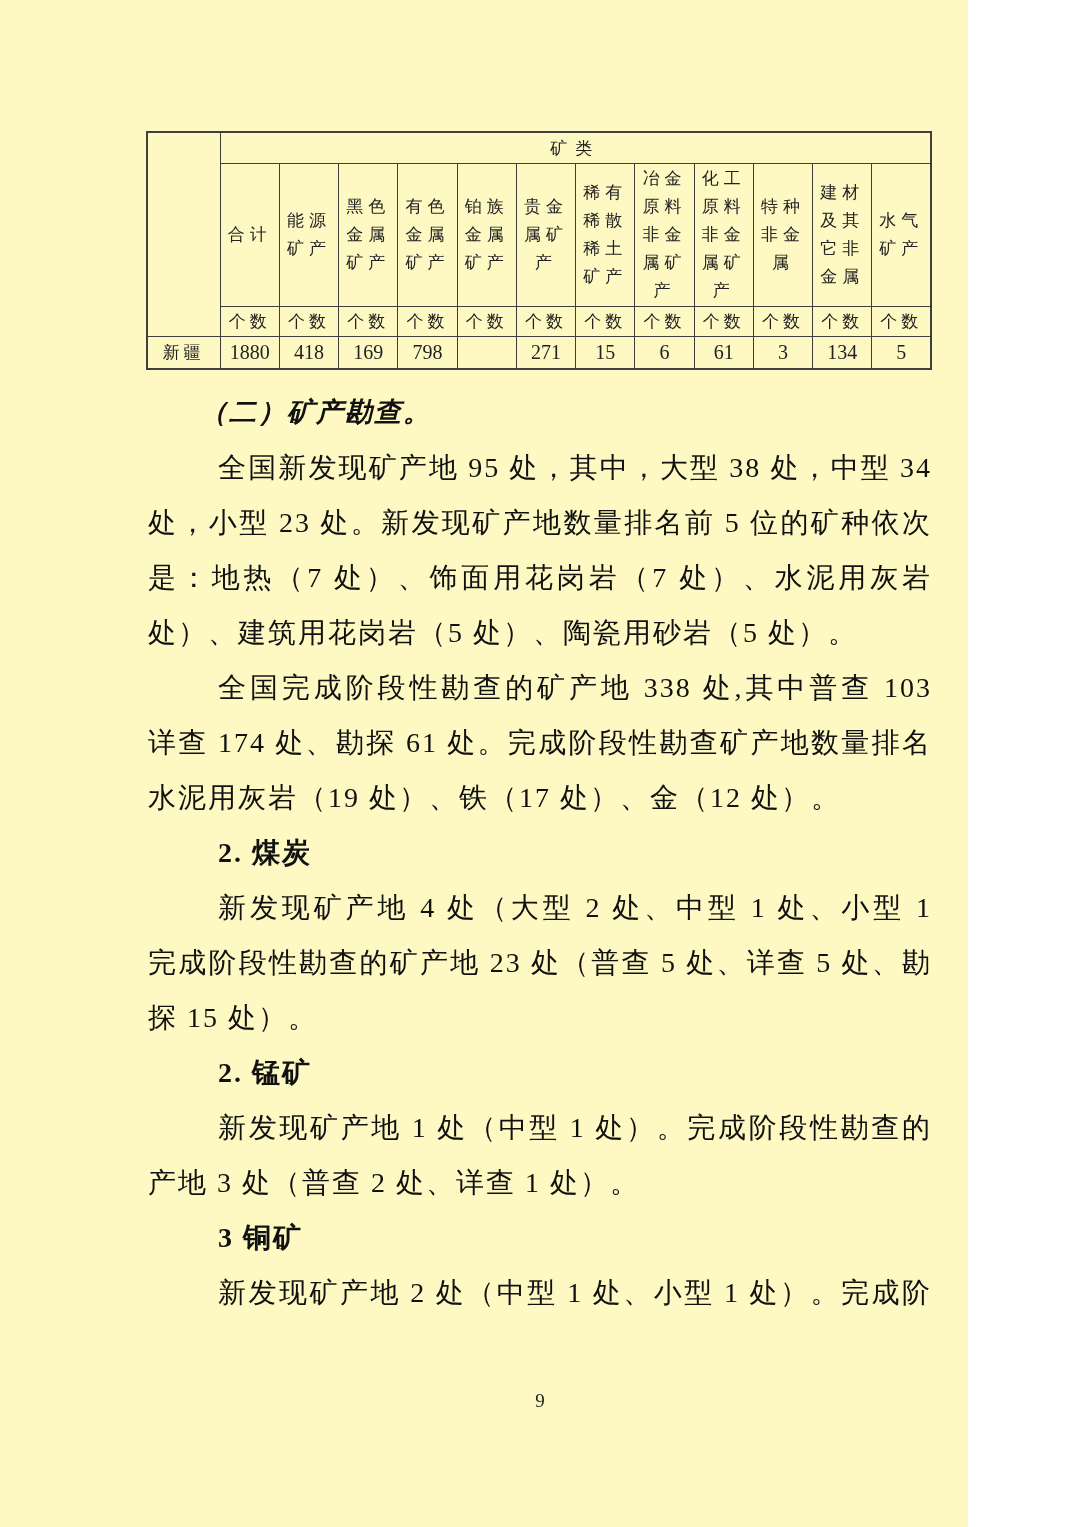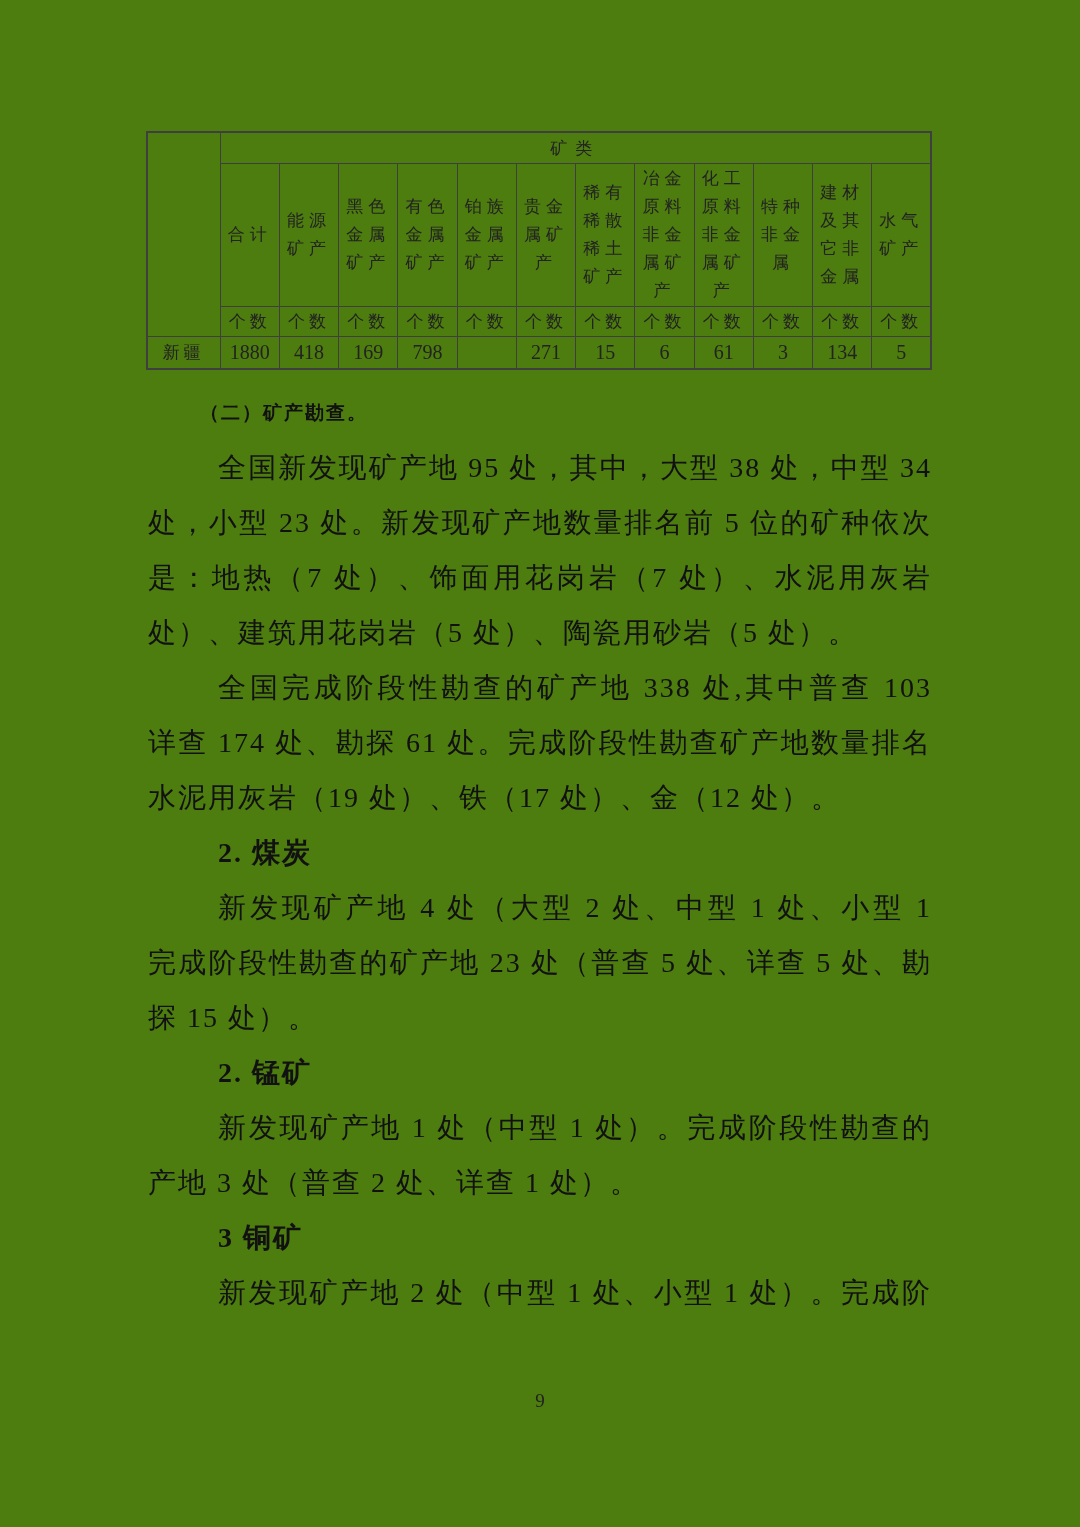--- a/index.html
+++ b/index.html
@@ -1,20 +1,20 @@
 <!DOCTYPE html>
 <html><head>
 <meta charset="utf-8">
 <style>
   html, body { margin: 0; padding: 0; background: #ffffff; }
   .page {
     position: relative;
-    width: 1080px;
+    width: 968px;
     height: 1527px;
-    background: #4d7c0f;
+    background: #fef9c3;
     font-family: "Liberation Serif", "DejaVu Serif", serif;
     color: #1a1a1a;
     overflow: hidden;
   }
 
   
   table.mineral {
     position: absolute;
     left: 146px;
     top: 131px;
@@ -49,21 +49,21 @@
   }
   .line {
     height: 55px;
     line-height: 55px;
     letter-spacing: 2px;
     overflow: hidden;
     white-space: nowrap;
   }
   .j { text-align: justify; text-align-last: justify; white-space: normal; }
   .ind { padding-left: 70px; }
-  .h2x { font-weight: bold; padding-left: 52px; font-size: 19px; }
+  .h2x { font-weight: bold; padding-left: 52px; font-size: 27px; font-style: italic; }
   .hn  { font-weight: bold; padding-left: 70px; }
 
   .pagenum {
     position: absolute;
     top: 1390px;
     left: 0;
     width: 1080px;
     text-align: center;
     font-size: 19px;
     color: #222;

